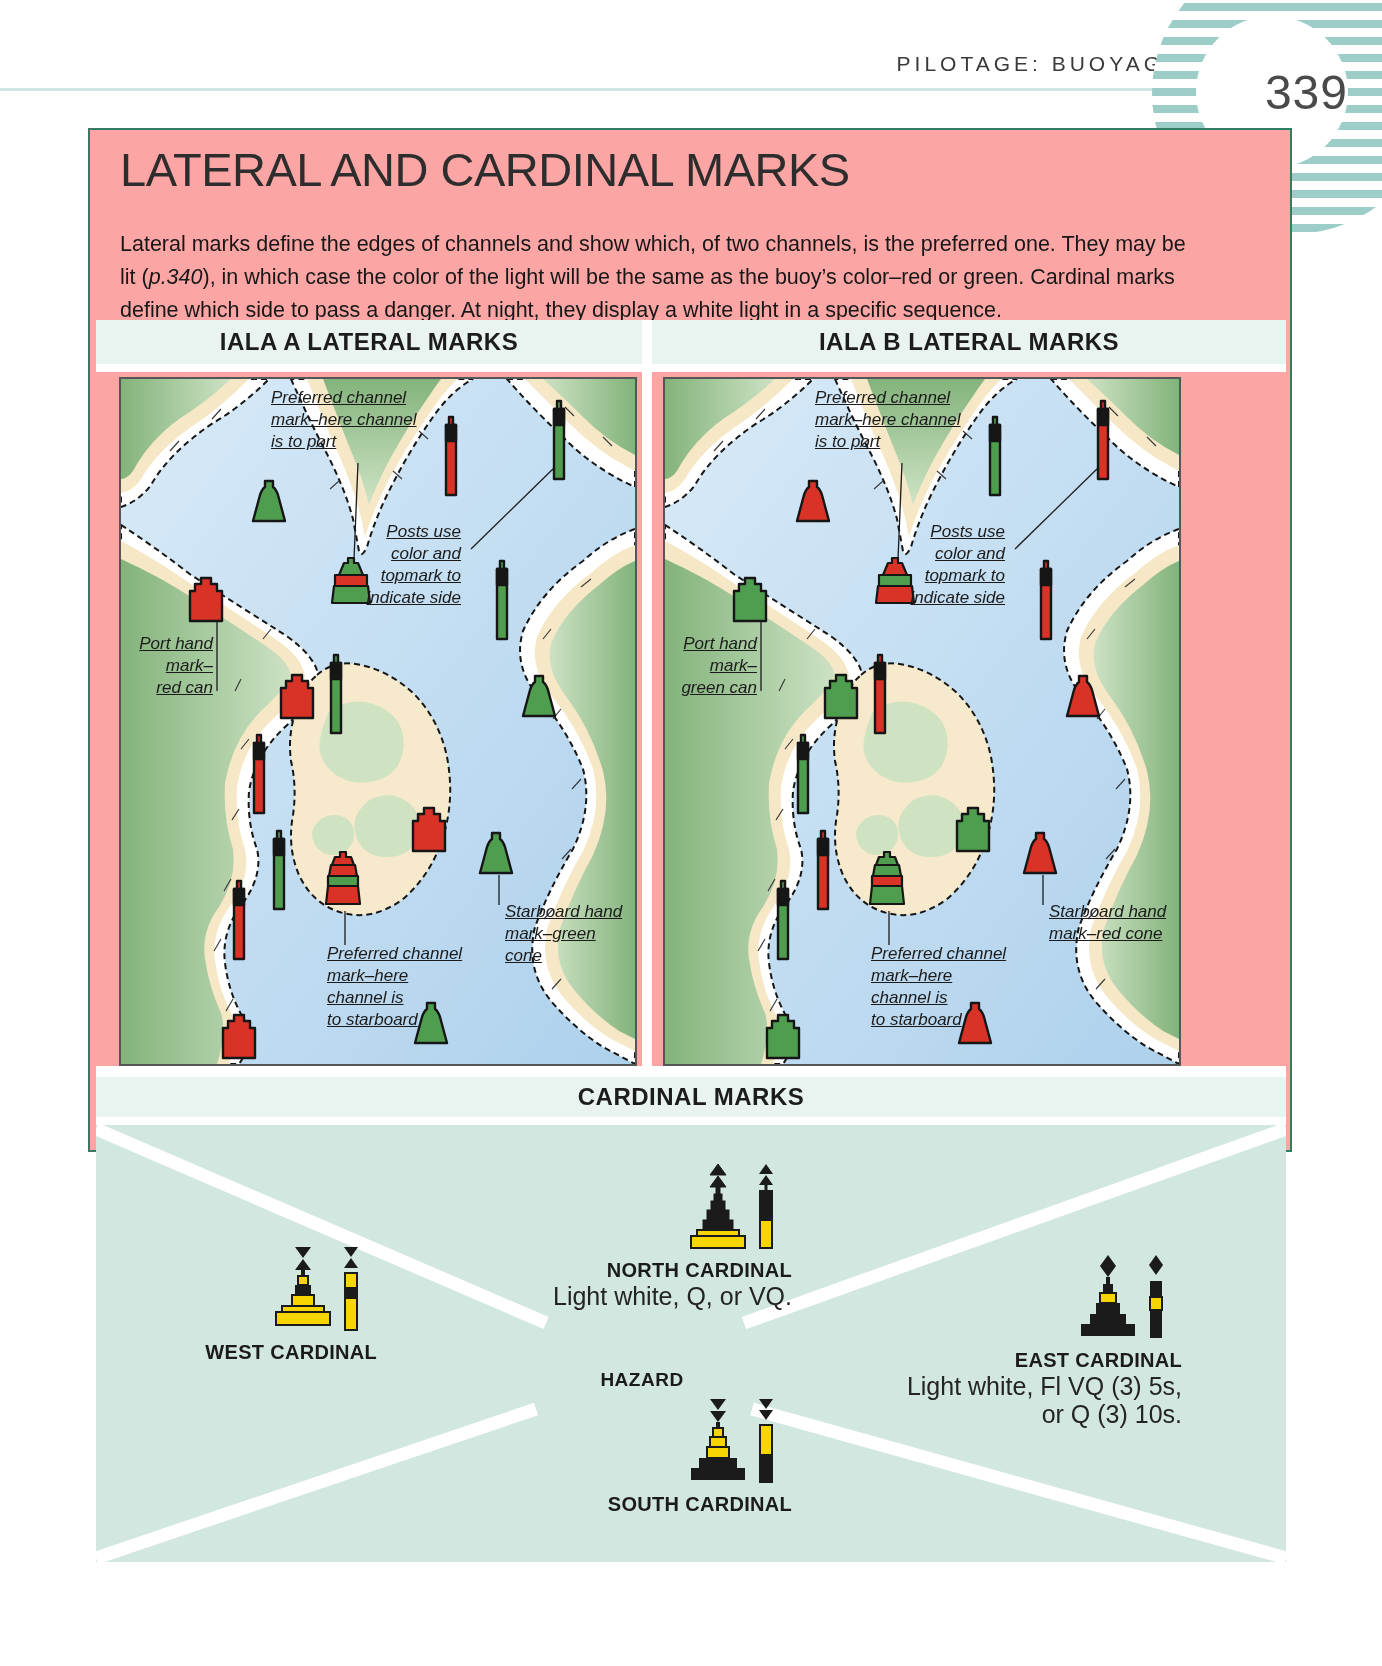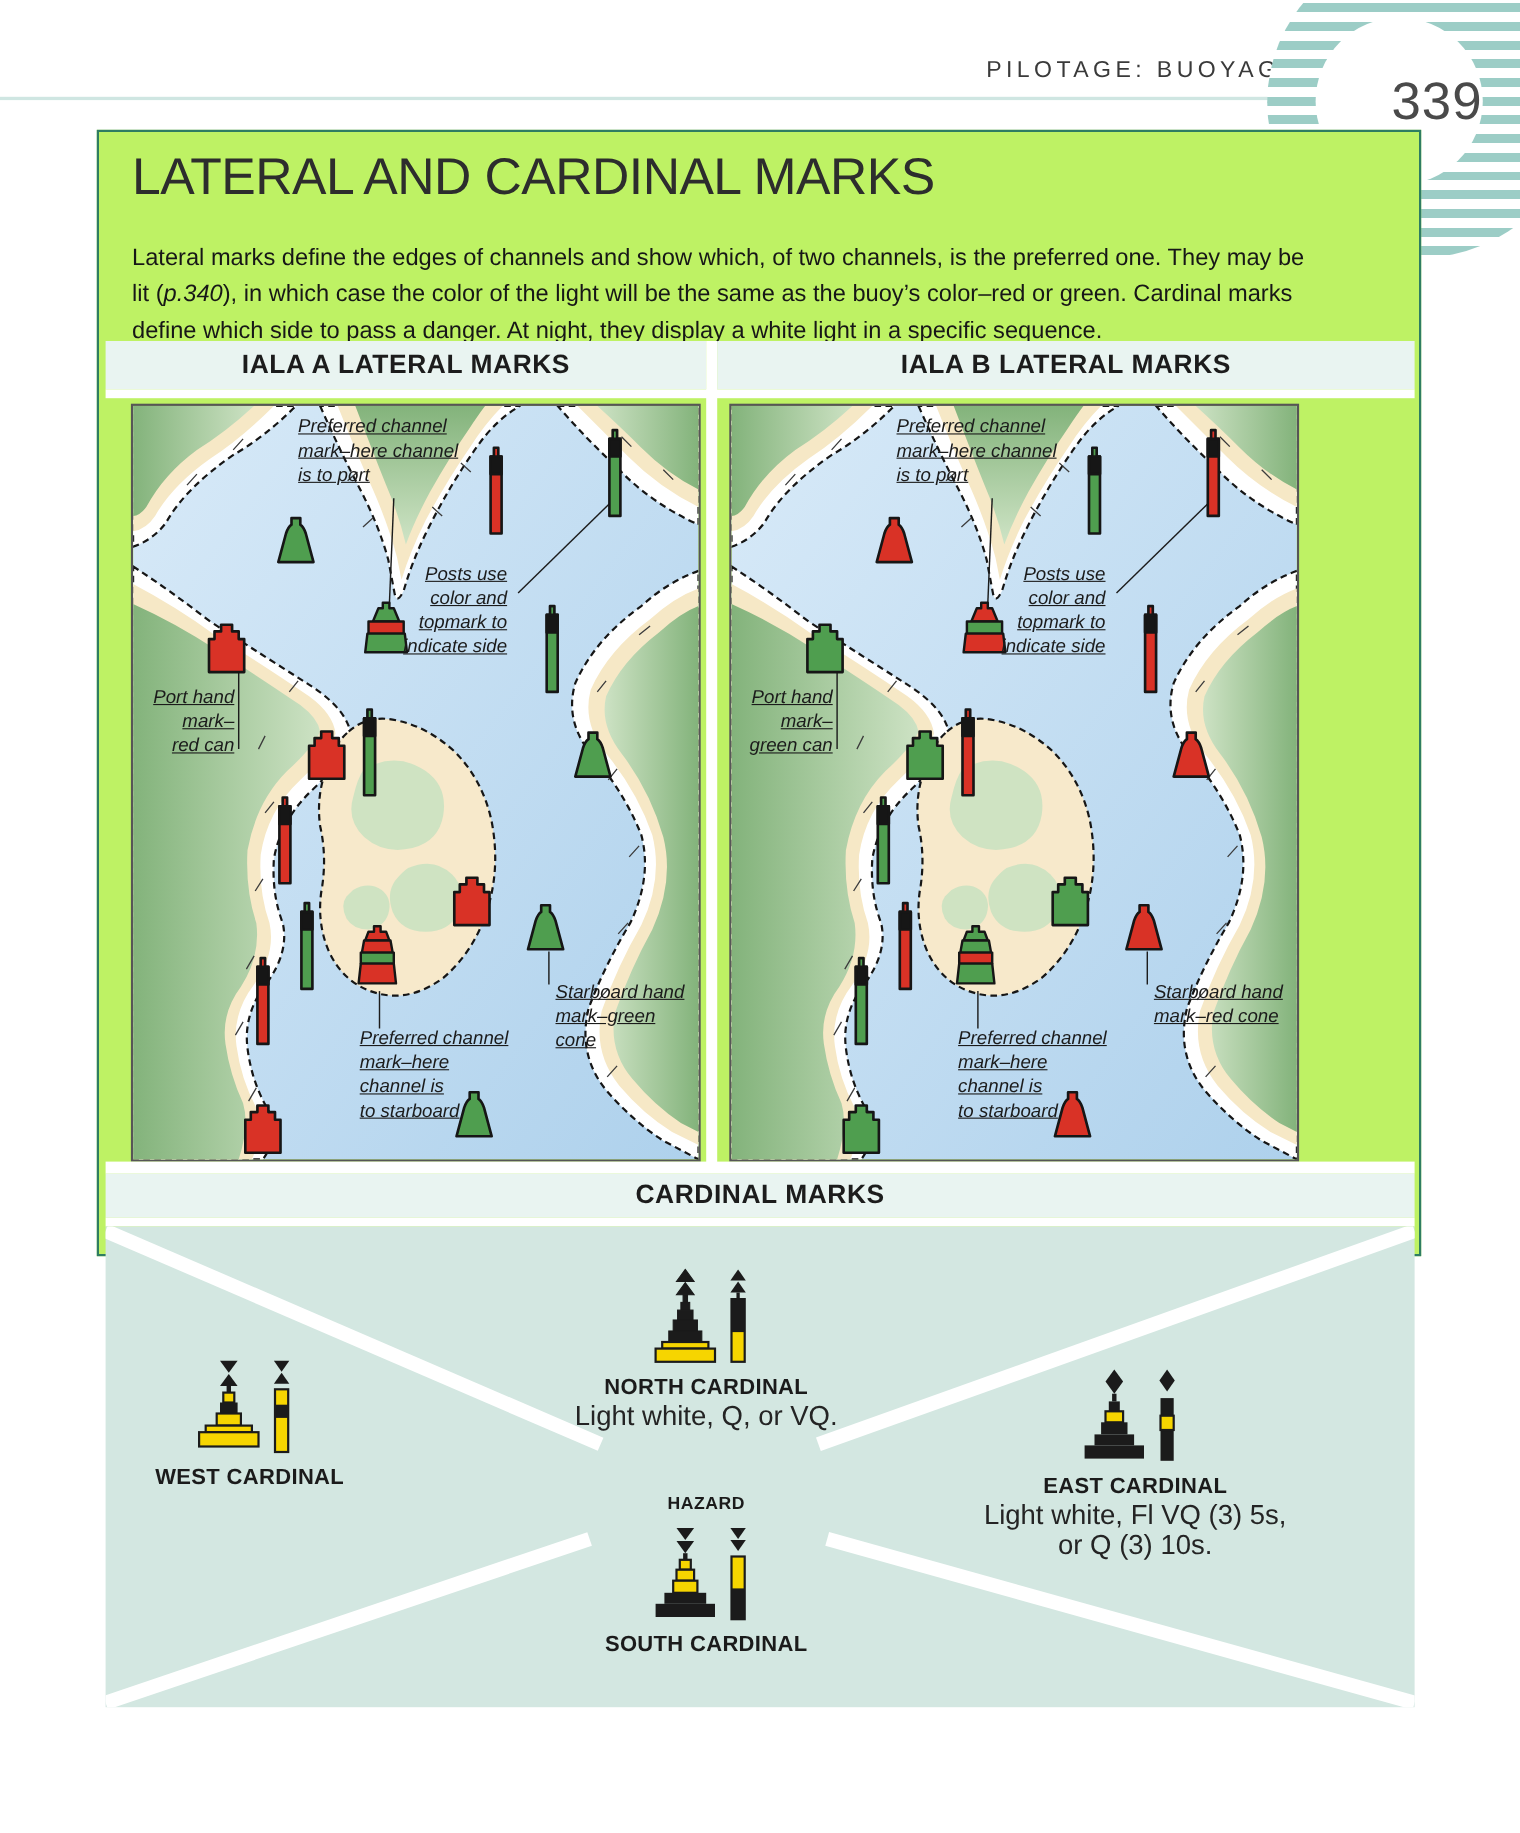--- a/index.html
+++ b/index.html
@@ -14,22 +14,22 @@
     position:absolute;top:-48px;right:-52px;width:282px;height:282px;border-radius:50%;
     background:repeating-linear-gradient(180deg,#9ccdc6 0 8px,#ffffff 8px 17px);z-index:2;
   }
   .page-circle{
     position:absolute;top:16px;right:34px;width:152px;height:152px;border-radius:50%;
     background:#ffffff;z-index:3;display:flex;align-items:center;justify-content:flex-end;
   }
   .page-num{font-size:48px;color:#4a4a4a;letter-spacing:1px;}
   
   .panel{
-    position:absolute;left:88px;top:118px;width:1204px;height:1024px;
-    background:#bef264;border:2px solid #2f7d62;box-sizing:border-box;z-index:4;
+    position:absolute;left:88px;top:128px;width:1204px;height:1024px;
+    background:#fca5a5;border:2px solid #2f7d62;box-sizing:border-box;z-index:4;
   }
   .panel-inner{position:absolute;left:0;top:0;width:1200px;height:1434px;}
   .article-title{position:absolute;left:30px;top:12px;font-size:47px;font-weight:400;font-stretch:condensed;color:#2d2d2d;letter-spacing:-0.5px;}
   .intro{position:absolute;left:30px;top:76px;width:1085px;font-size:21.5px;line-height:33px;color:#171717;}
   .intro em{font-style:italic;}
   .strip{position:absolute;background:#e9f4f1;display:flex;align-items:center;justify-content:center;
          font-weight:700;font-size:24px;letter-spacing:0.5px;color:#1c1c1c;}
   .gap-white{position:absolute;background:#ffffff;}
   
   .map{
@@ -44,24 +44,24 @@
   .map use{stroke:#161616;stroke-width:2.4;stroke-linejoin:round;}
   .map .pref path,.map .pref rect{stroke:#161616;stroke-width:2.2;stroke-linejoin:round;}
   .map-label{
     position:absolute;font-style:italic;font-size:17px;line-height:22px;color:#1b1b1b;
     white-space:pre-line;z-index:5;text-decoration:underline;
   }
   .ra{text-align:right;}
   
   .cardinal-area{position:absolute;left:6px;top:995px;width:1190px;height:437px;background:#d3e7e1;}
   .bands{position:absolute;left:0;top:0;}
-  .card-group{position:absolute;text-align:center;}
+  .card-group{position:absolute;text-align:right;}
   .card-name{font-weight:700;font-size:20px;letter-spacing:0.3px;color:#1b1b1b;}
   .card-light{font-size:25px;line-height:28px;color:#242424;white-space:pre-line;}
-  .hazard{position:absolute;font-weight:700;font-size:16px;letter-spacing:0.5px;color:#1b1b1b;text-align:center;}
+  .hazard{position:absolute;font-weight:700;font-size:19px;letter-spacing:0.5px;color:#1b1b1b;text-align:center;}
 </style>
 </head>
 <body>
 
 <svg width="0" height="0" style="position:absolute" aria-hidden="true">
   <defs>
     <linearGradient id="waterG" x1="0" y1="0" x2="1" y2="1">
       <stop offset="0" stop-color="#d8eaf8"></stop>
         <stop offset="1" stop-color="#aed1ec"></stop>
     </linearGradient>

